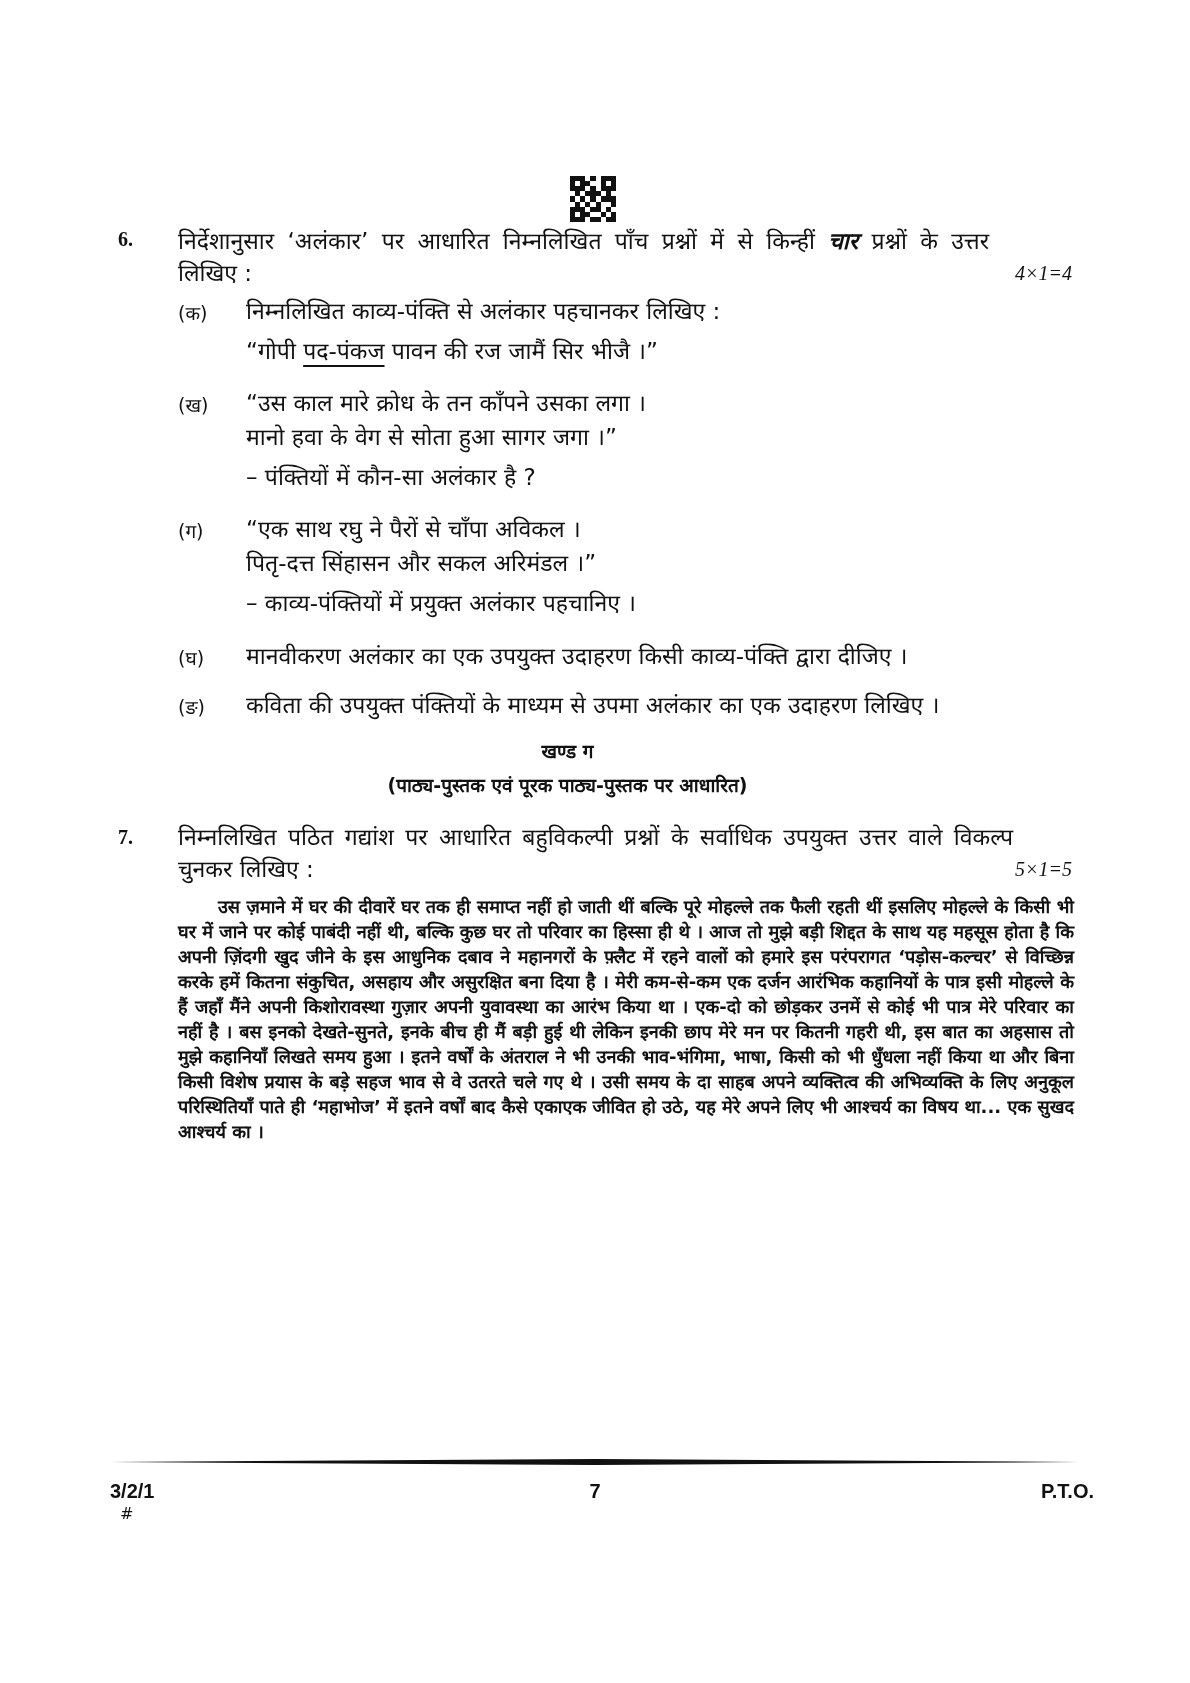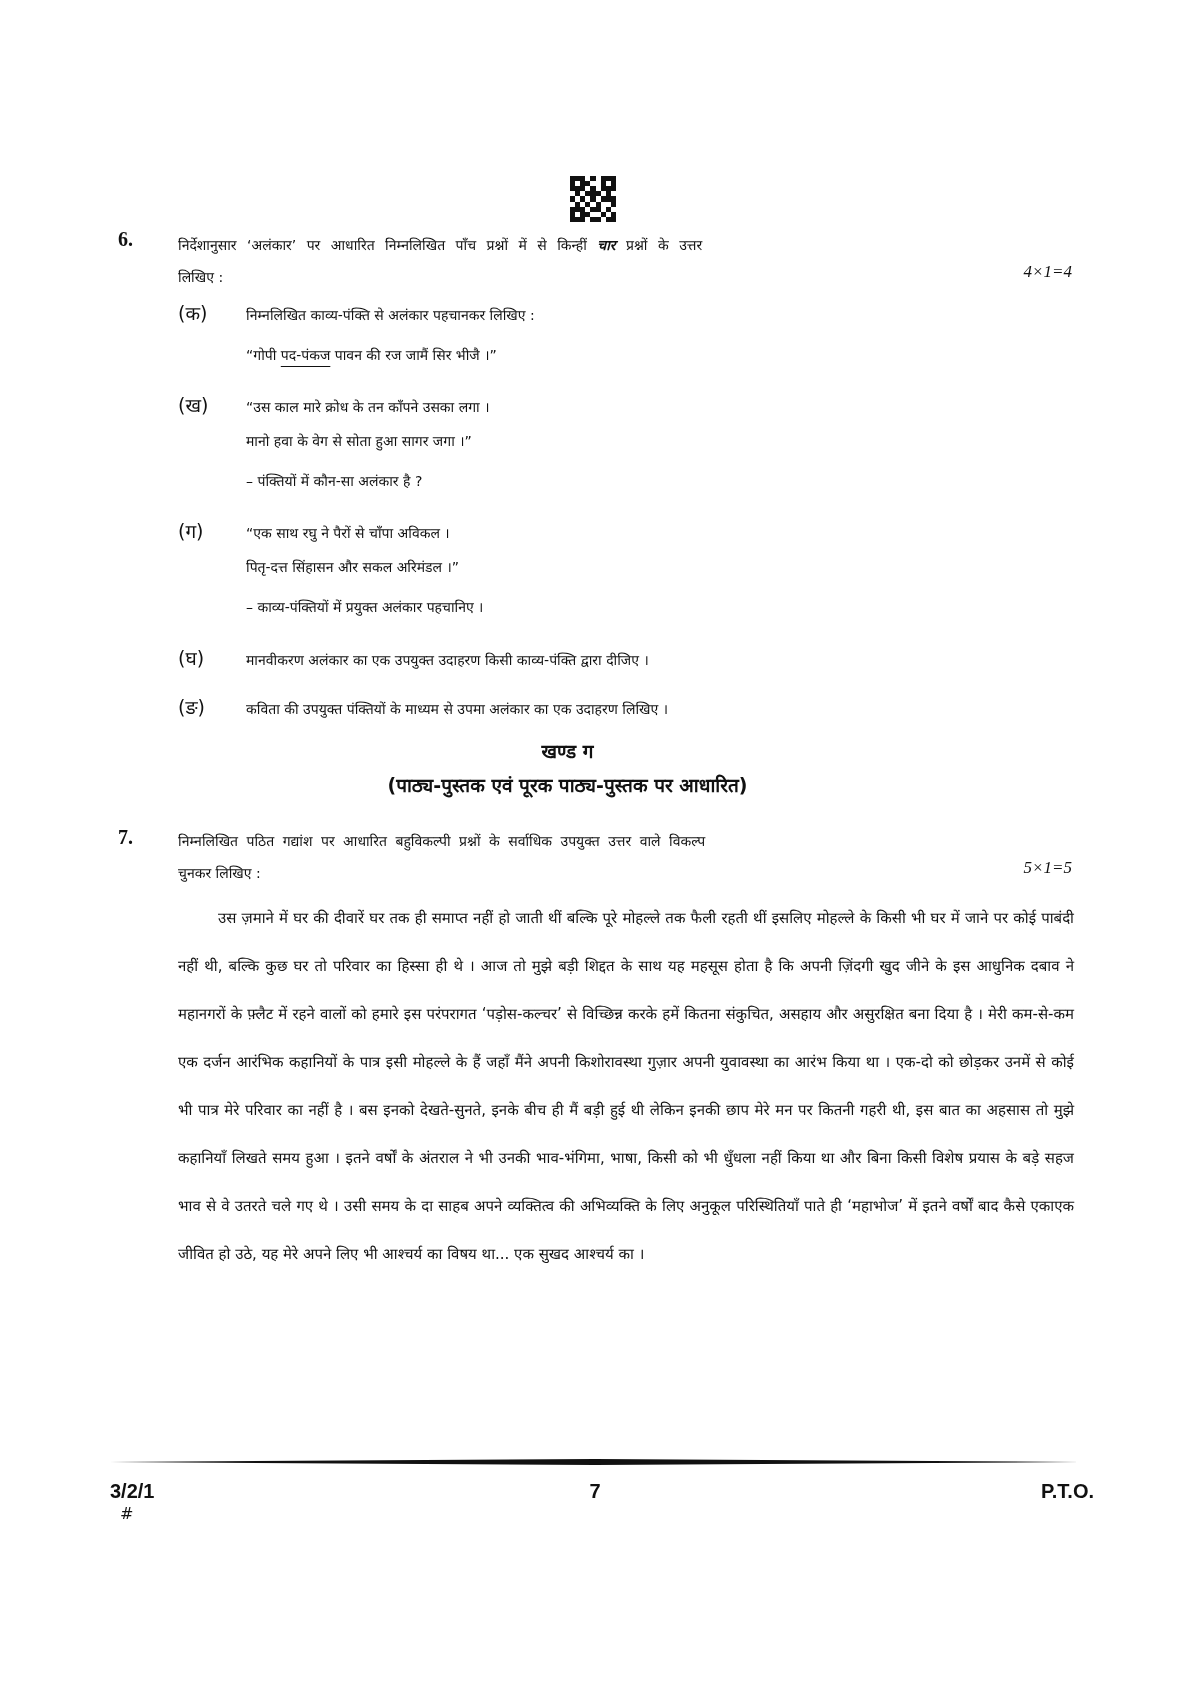--- a/index.html
+++ b/index.html
@@ -9,31 +9,32 @@
     color: #111111;
   }
   .qr {
     position: absolute; left: 570px; top: 176px; width: 46px; height: 46px;
     display: grid; grid-template-columns: repeat(9, 1fr); grid-template-rows: repeat(9, 1fr);
   }
   .qr span { background: #111; }
   .qr span.w { background: transparent; }
 
   .qnum { position: absolute; left: 118px; font-weight: bold; font-size: 20px; font-family: "Liberation Serif", serif; }
-  .line { position: absolute; font-size: 14px; white-space: nowrap; line-height: 1; margin-top: 8px; }
-  .marks { position: absolute; right: 118px; font-style: italic; font-size: 17px; font-family: "Liberation Serif", serif; }
+  .line { position: absolute; font-size: 23px; white-space: nowrap; line-height: 1; }
+  .marks { position: absolute; right: 118px; font-style: italic; font-size: 20px; font-family: "Liberation Serif", serif; }
   .label { position: absolute; left: 178px; font-size: 19px; }
   .u { text-decoration: underline; text-underline-offset: 6px; }
   .b { font-weight: bold; font-style: italic; }
 
   .section-title { position: absolute; left: 0; width: 1135px; text-align: center; font-weight: bold; font-size: 19px; }
 
   .para {
-    position: absolute; left: 192px; width: 882px; font-size: 15px; line-height: 48px;
+    position: absolute; left: 192px; width: 882px; font-size: 18px; line-height: 25px;
     text-align: justify;
+    font-weight: bold;
   }
   .para p { margin: 0; text-indent: 40px; }
 
   .rule {
     position: absolute; left: 110px; top: 1459px; width: 970px; height: 6px;
   }
   .footer { position: absolute; top: 1480px; font-weight: bold; font-size: 20px; font-family: "Liberation Sans", sans-serif; text-align: center; }
   .hash { position: absolute; left: 120px; top: 1504px; font-size: 16px; }
 </style>
 </head>

